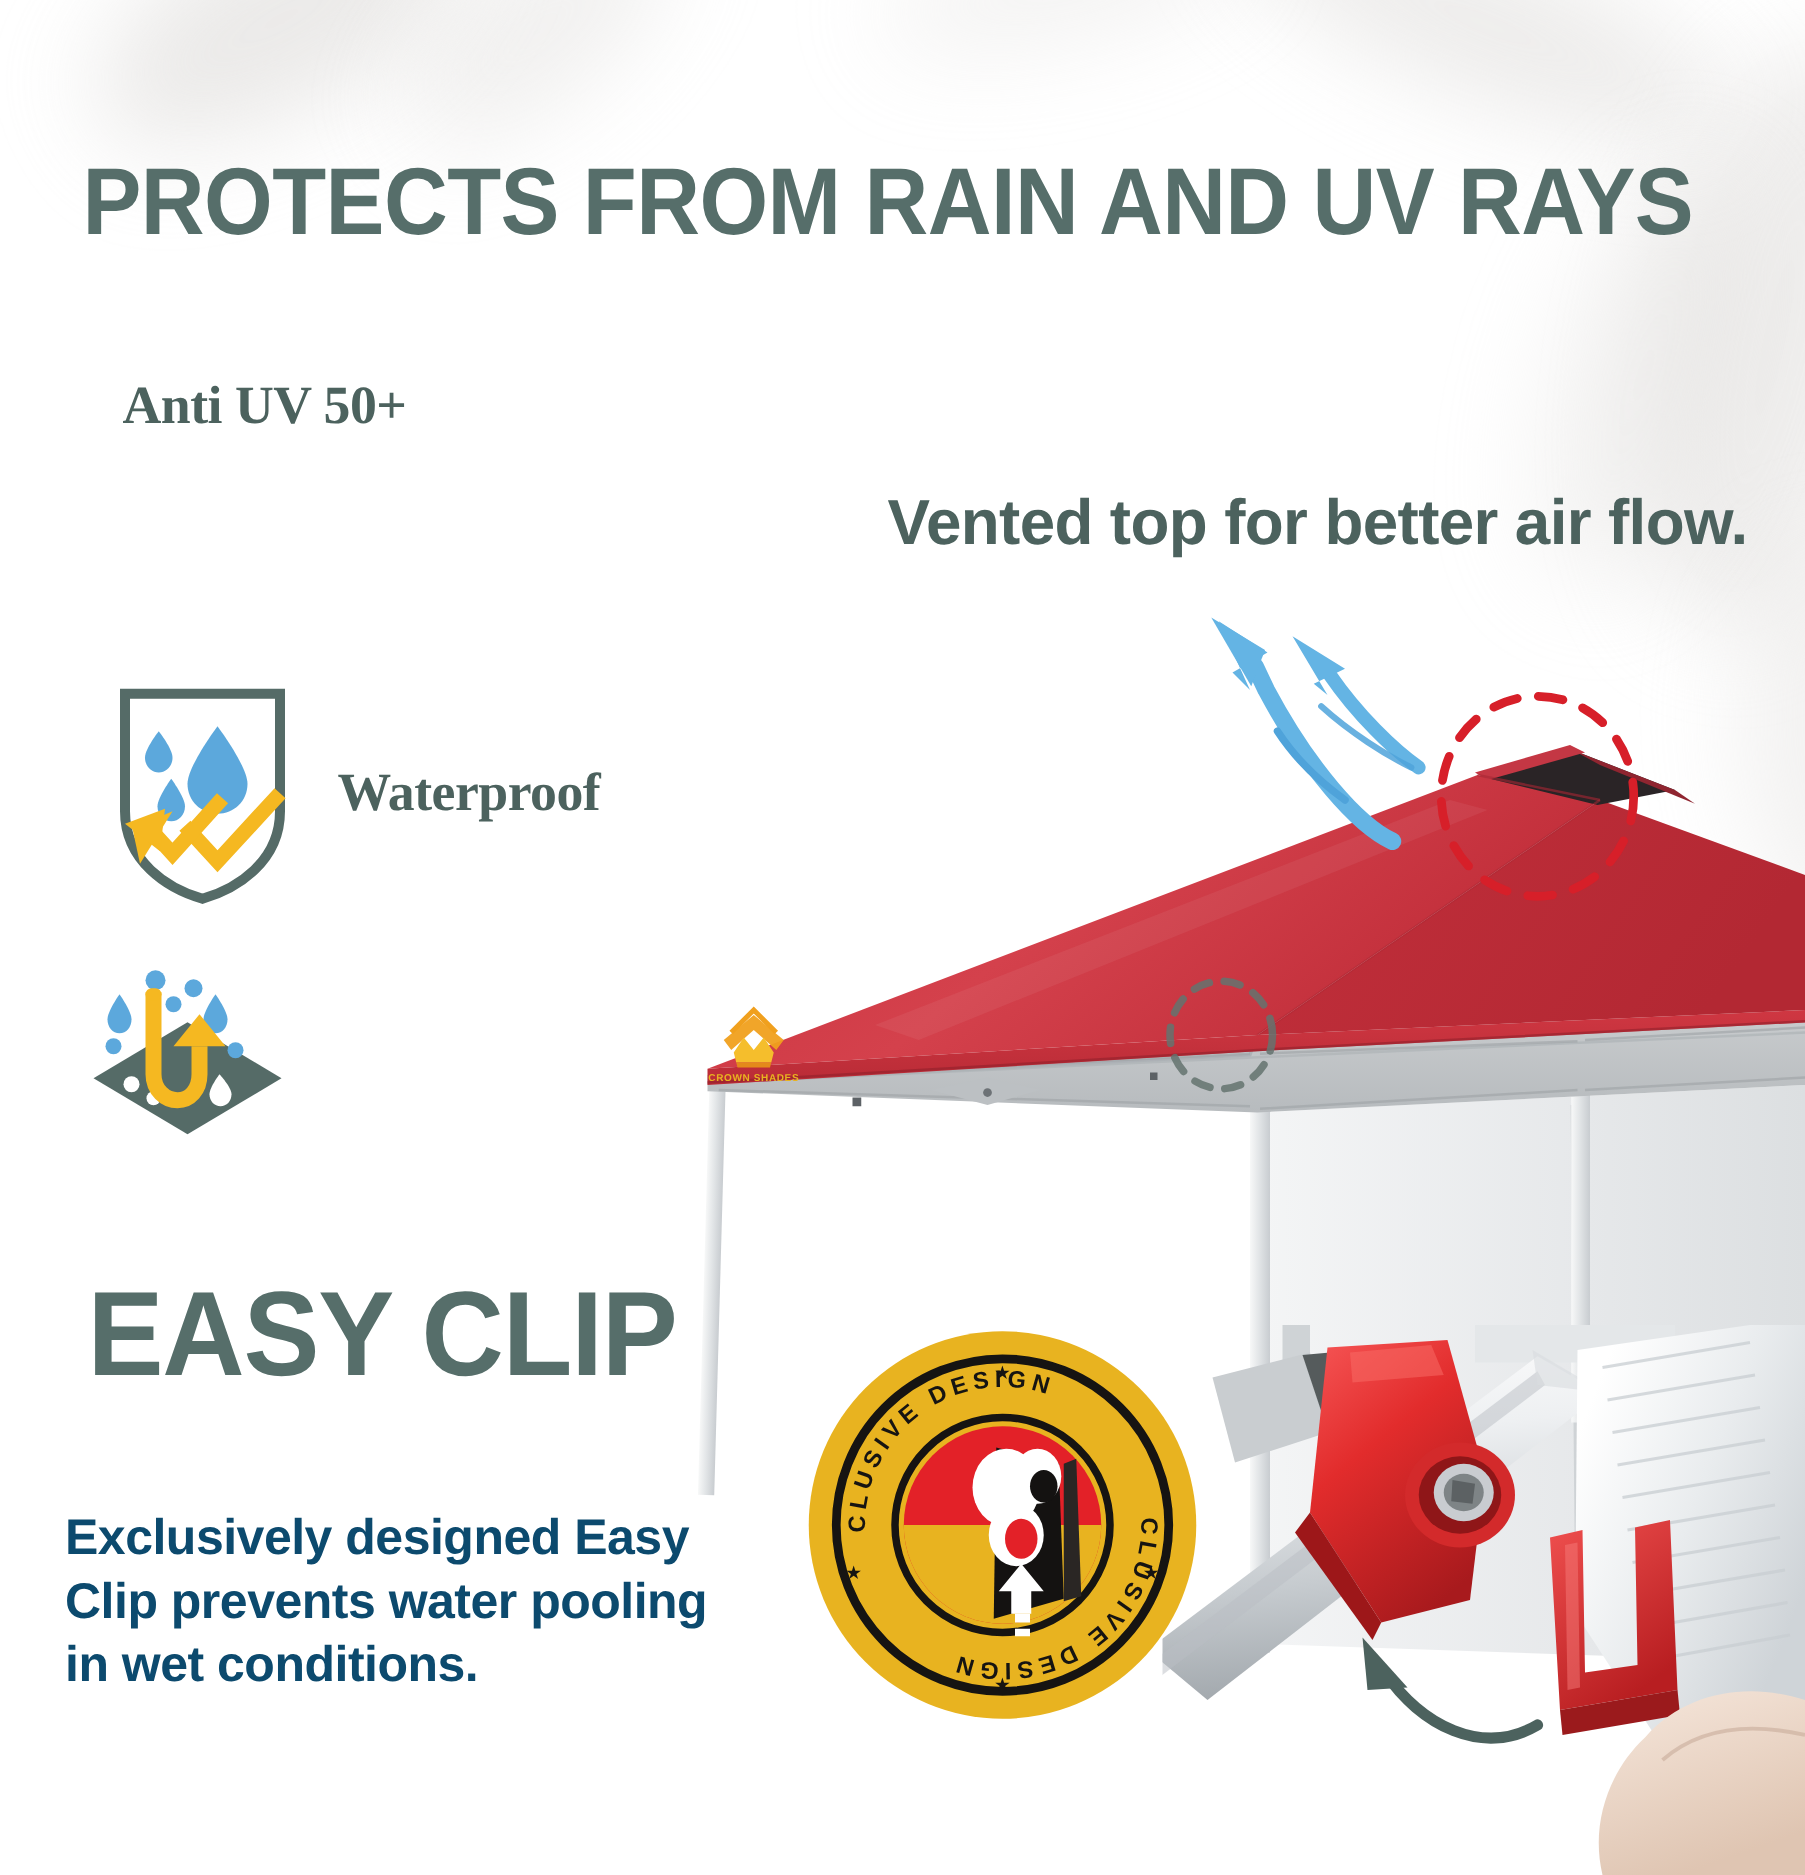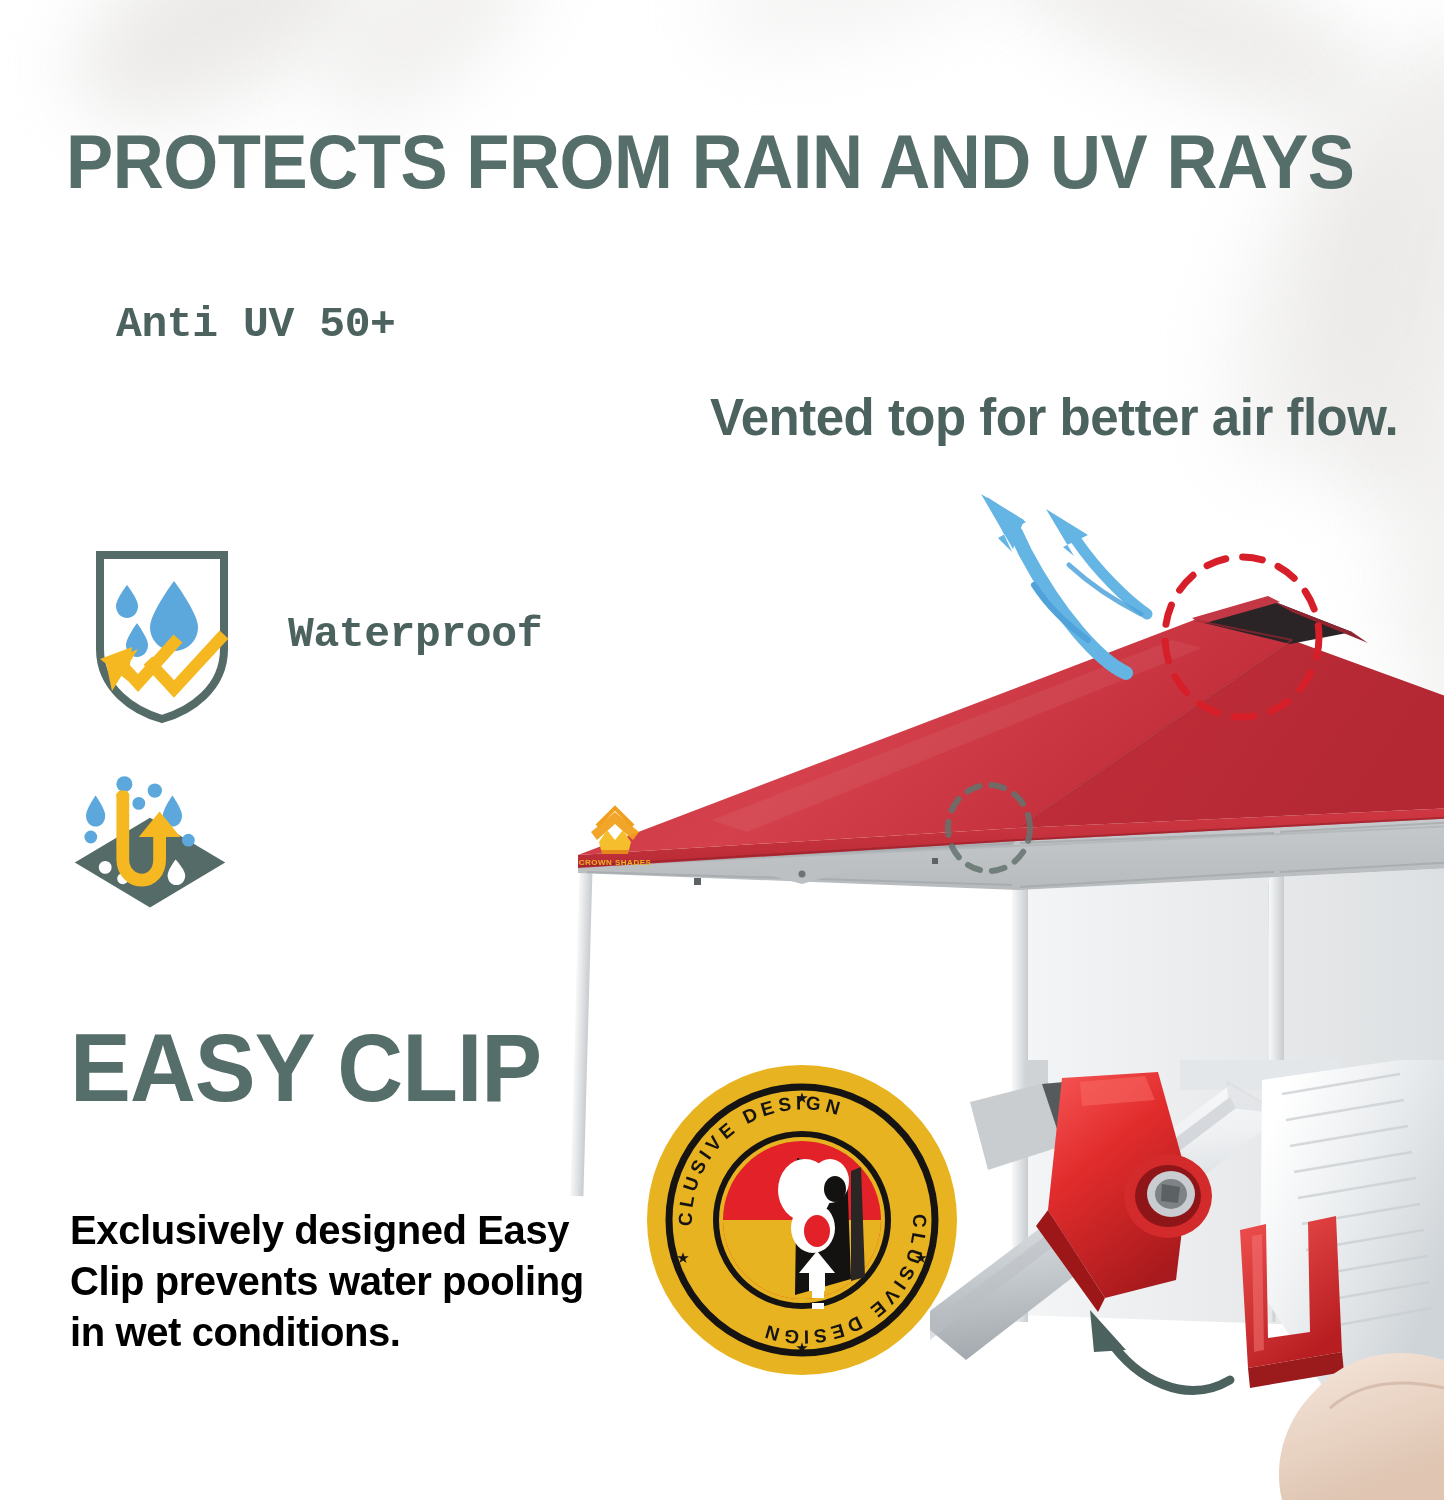--- a/index.html
+++ b/index.html
@@ -39,26 +39,26 @@
     font-family:"Liberation Sans Narrow","Liberation Sans", sans-serif;
     transform:scaleX(0.93);
     transform-origin:left center;
     white-space:nowrap;
   }
 
   
   .feature { position:absolute; z-index:5; display:flex; align-items:center; }
   .feature .icon-box { width:160px; display:flex; justify-content:center; }
   .feature .label {
-    margin-left:46px;
+    margin-left:28px;
     font-size:43px;
     font-weight:bold;
     color:#4C625E;
     line-height:1.16;
-    font-family:Liberation Mono, monospace;
+    font-family:Liberation Serif, serif;
     letter-spacing:-0.4px;
   }
   #feature-uv       { left:70px; top:300px; }
   #feature-wp       { left:82px; top:545px; }
   #feature-wr       { left:70px; top:755px; }
 
   
   .vent-caption {
     position:absolute; left:710px; top:388px; z-index:6;
     font-size:51px; font-weight:bold; color:#4C625E;
@@ -68,29 +68,29 @@
 
   
   .easyclip-title {
     position:absolute; left:70px; top:1020px; z-index:6;
     font-size:96px; font-weight:bold; color:#566E6A;
     font-family:"Liberation Sans Narrow","Liberation Sans",sans-serif;
     transform:scaleX(0.95); transform-origin:left center;
     letter-spacing:-1px; line-height:1;
   }
   .easyclip-body {
-    position:absolute; left:70px; top:1205px; z-index:6;
+    position:absolute; left:52px; top:1205px; z-index:6;
     width:545px;
-    font-size:40px; font-weight:bold; color:#000000;
+    font-size:40px; font-weight:bold; color:#0c4a6e;
     font-family:"Liberation Sans","DejaVu Sans",sans-serif;
     line-height:1.28; letter-spacing:-0.4px;
   }
 
   
-  .photo-stage { position:absolute; left:0; top:0; width:1400px; height:1500px; z-index:3;padding-left:12px; }
+  .photo-stage { position:absolute; left:0; top:0; width:1400px; height:1500px; z-index:3; }
 
   
   .badge { position:absolute; left:645px; top:1063px; width:315px; height:315px; z-index:7; }
 
   .clip-photo { position:absolute; left:930px; top:1060px; width:514px; height:440px; z-index:6; }
 </style>
 </head>
 <body>
 
 <div class="bg-layer">

